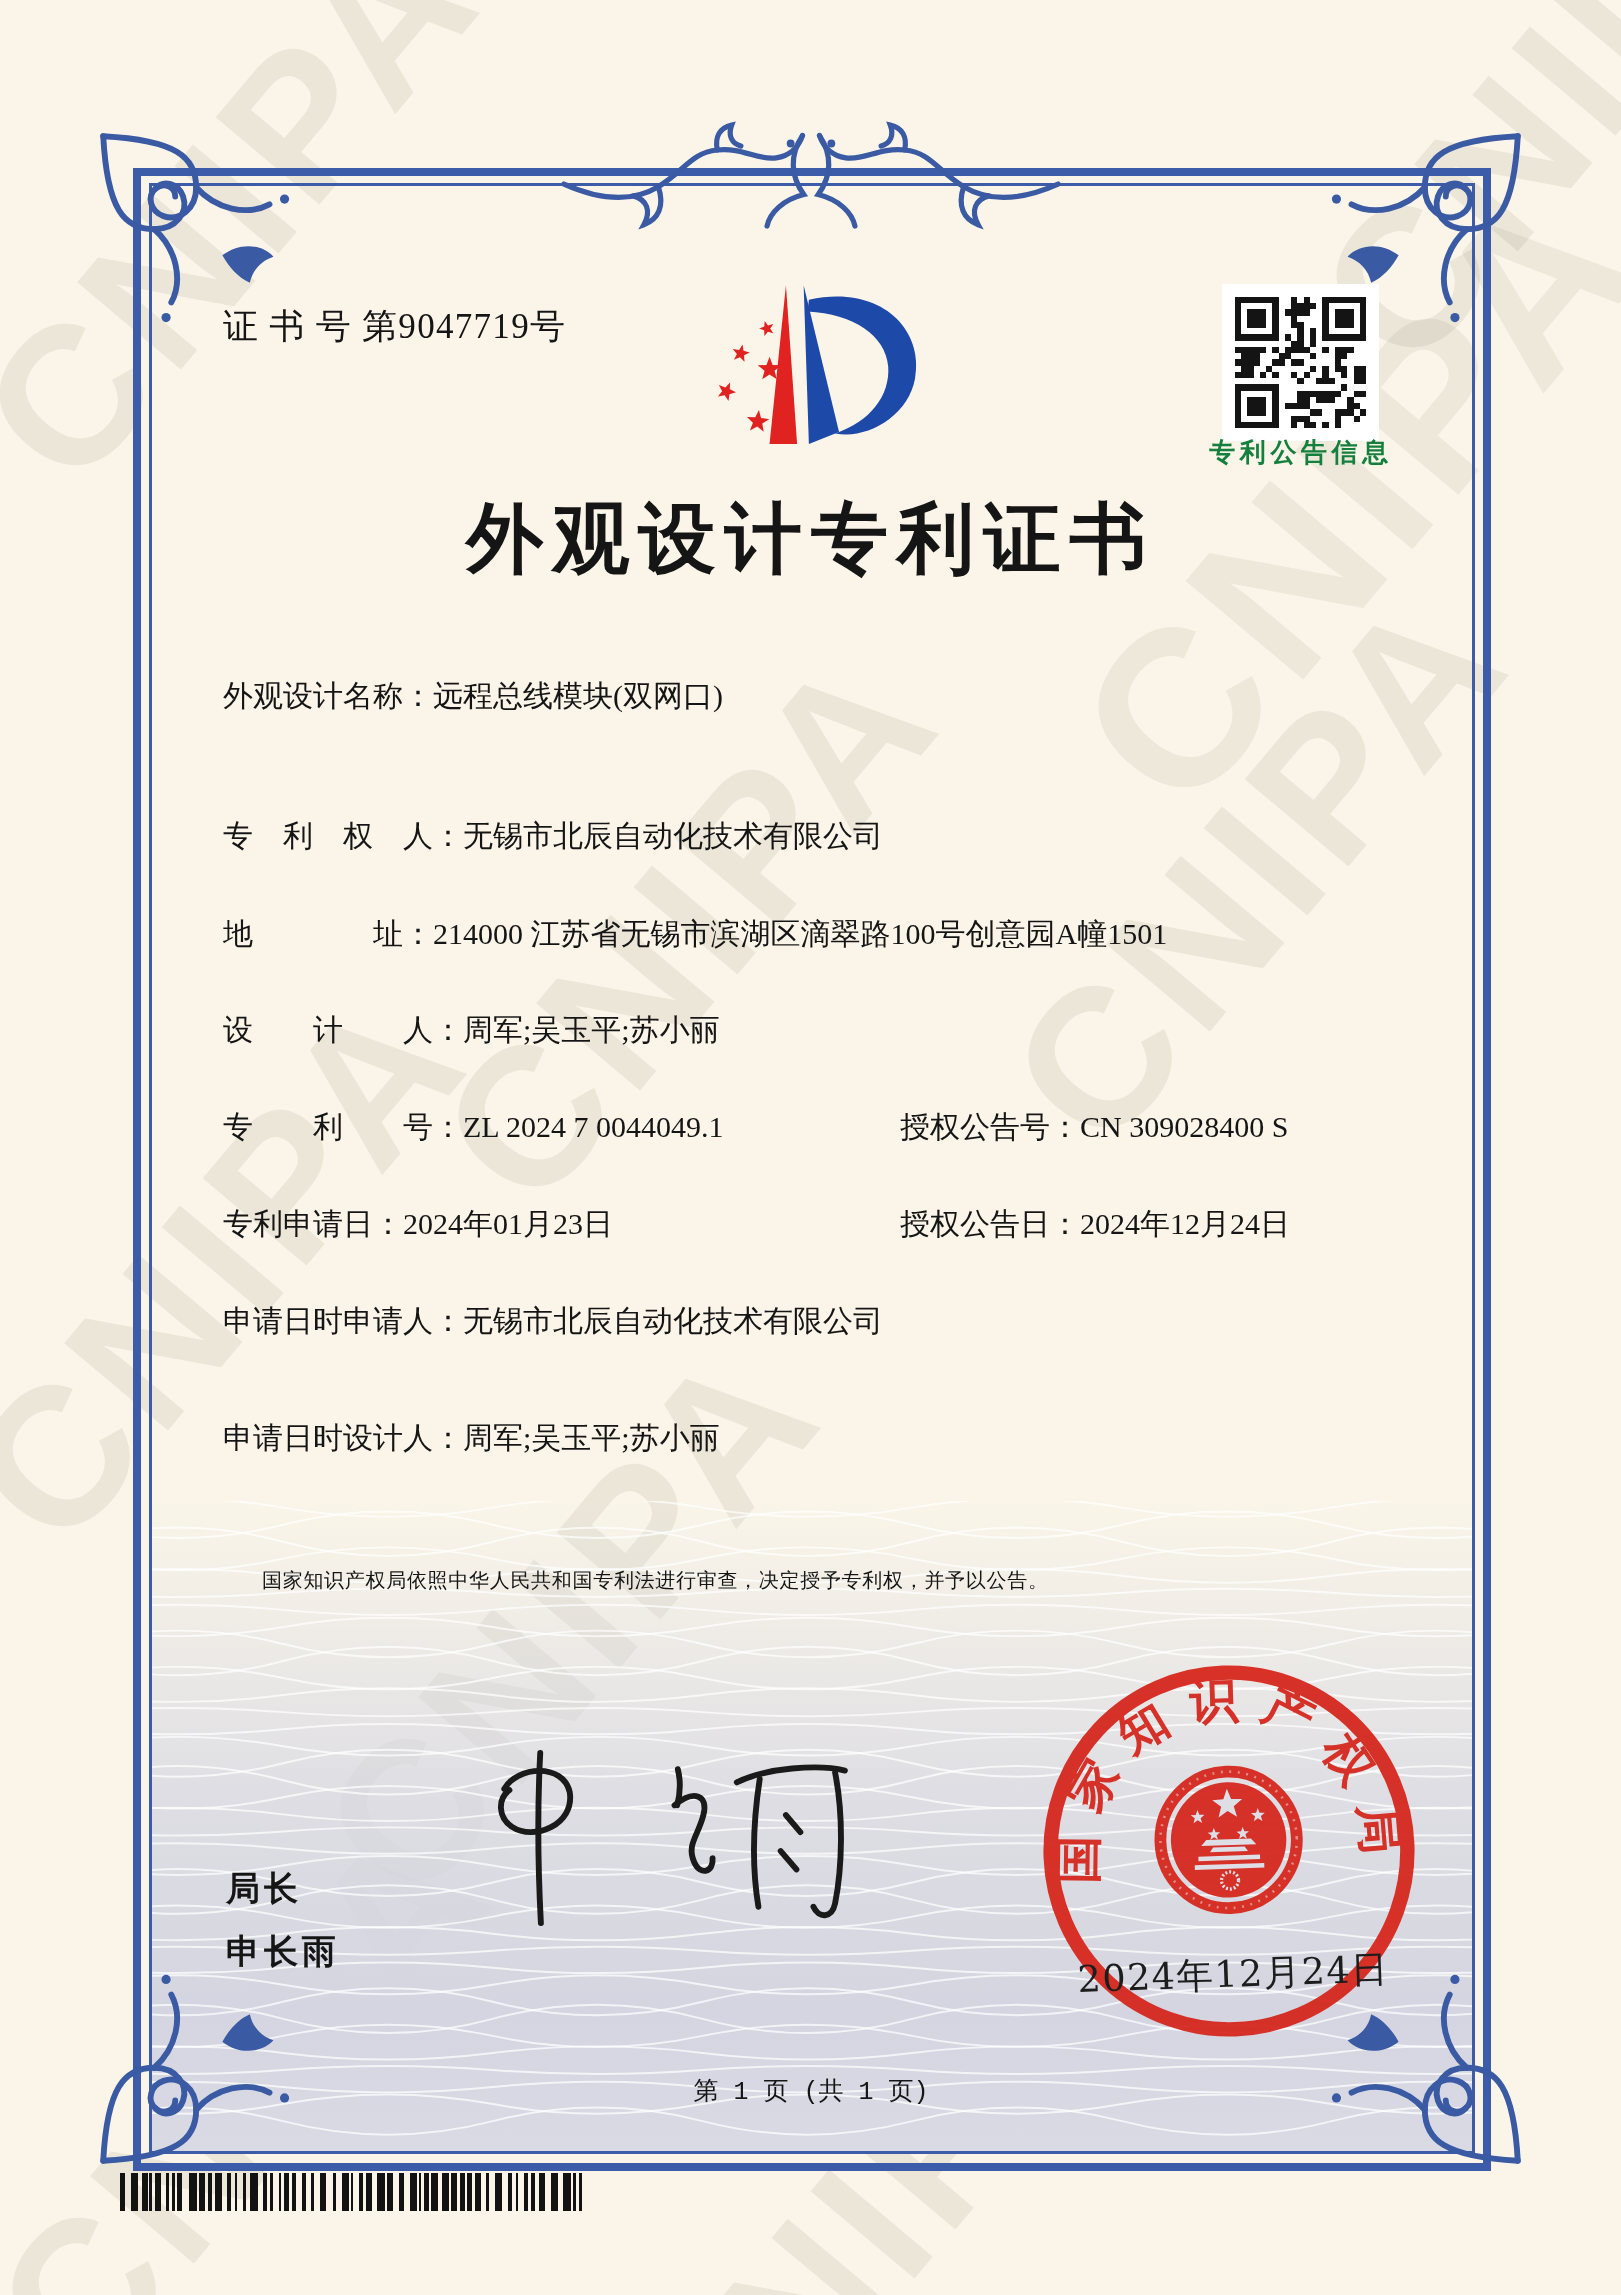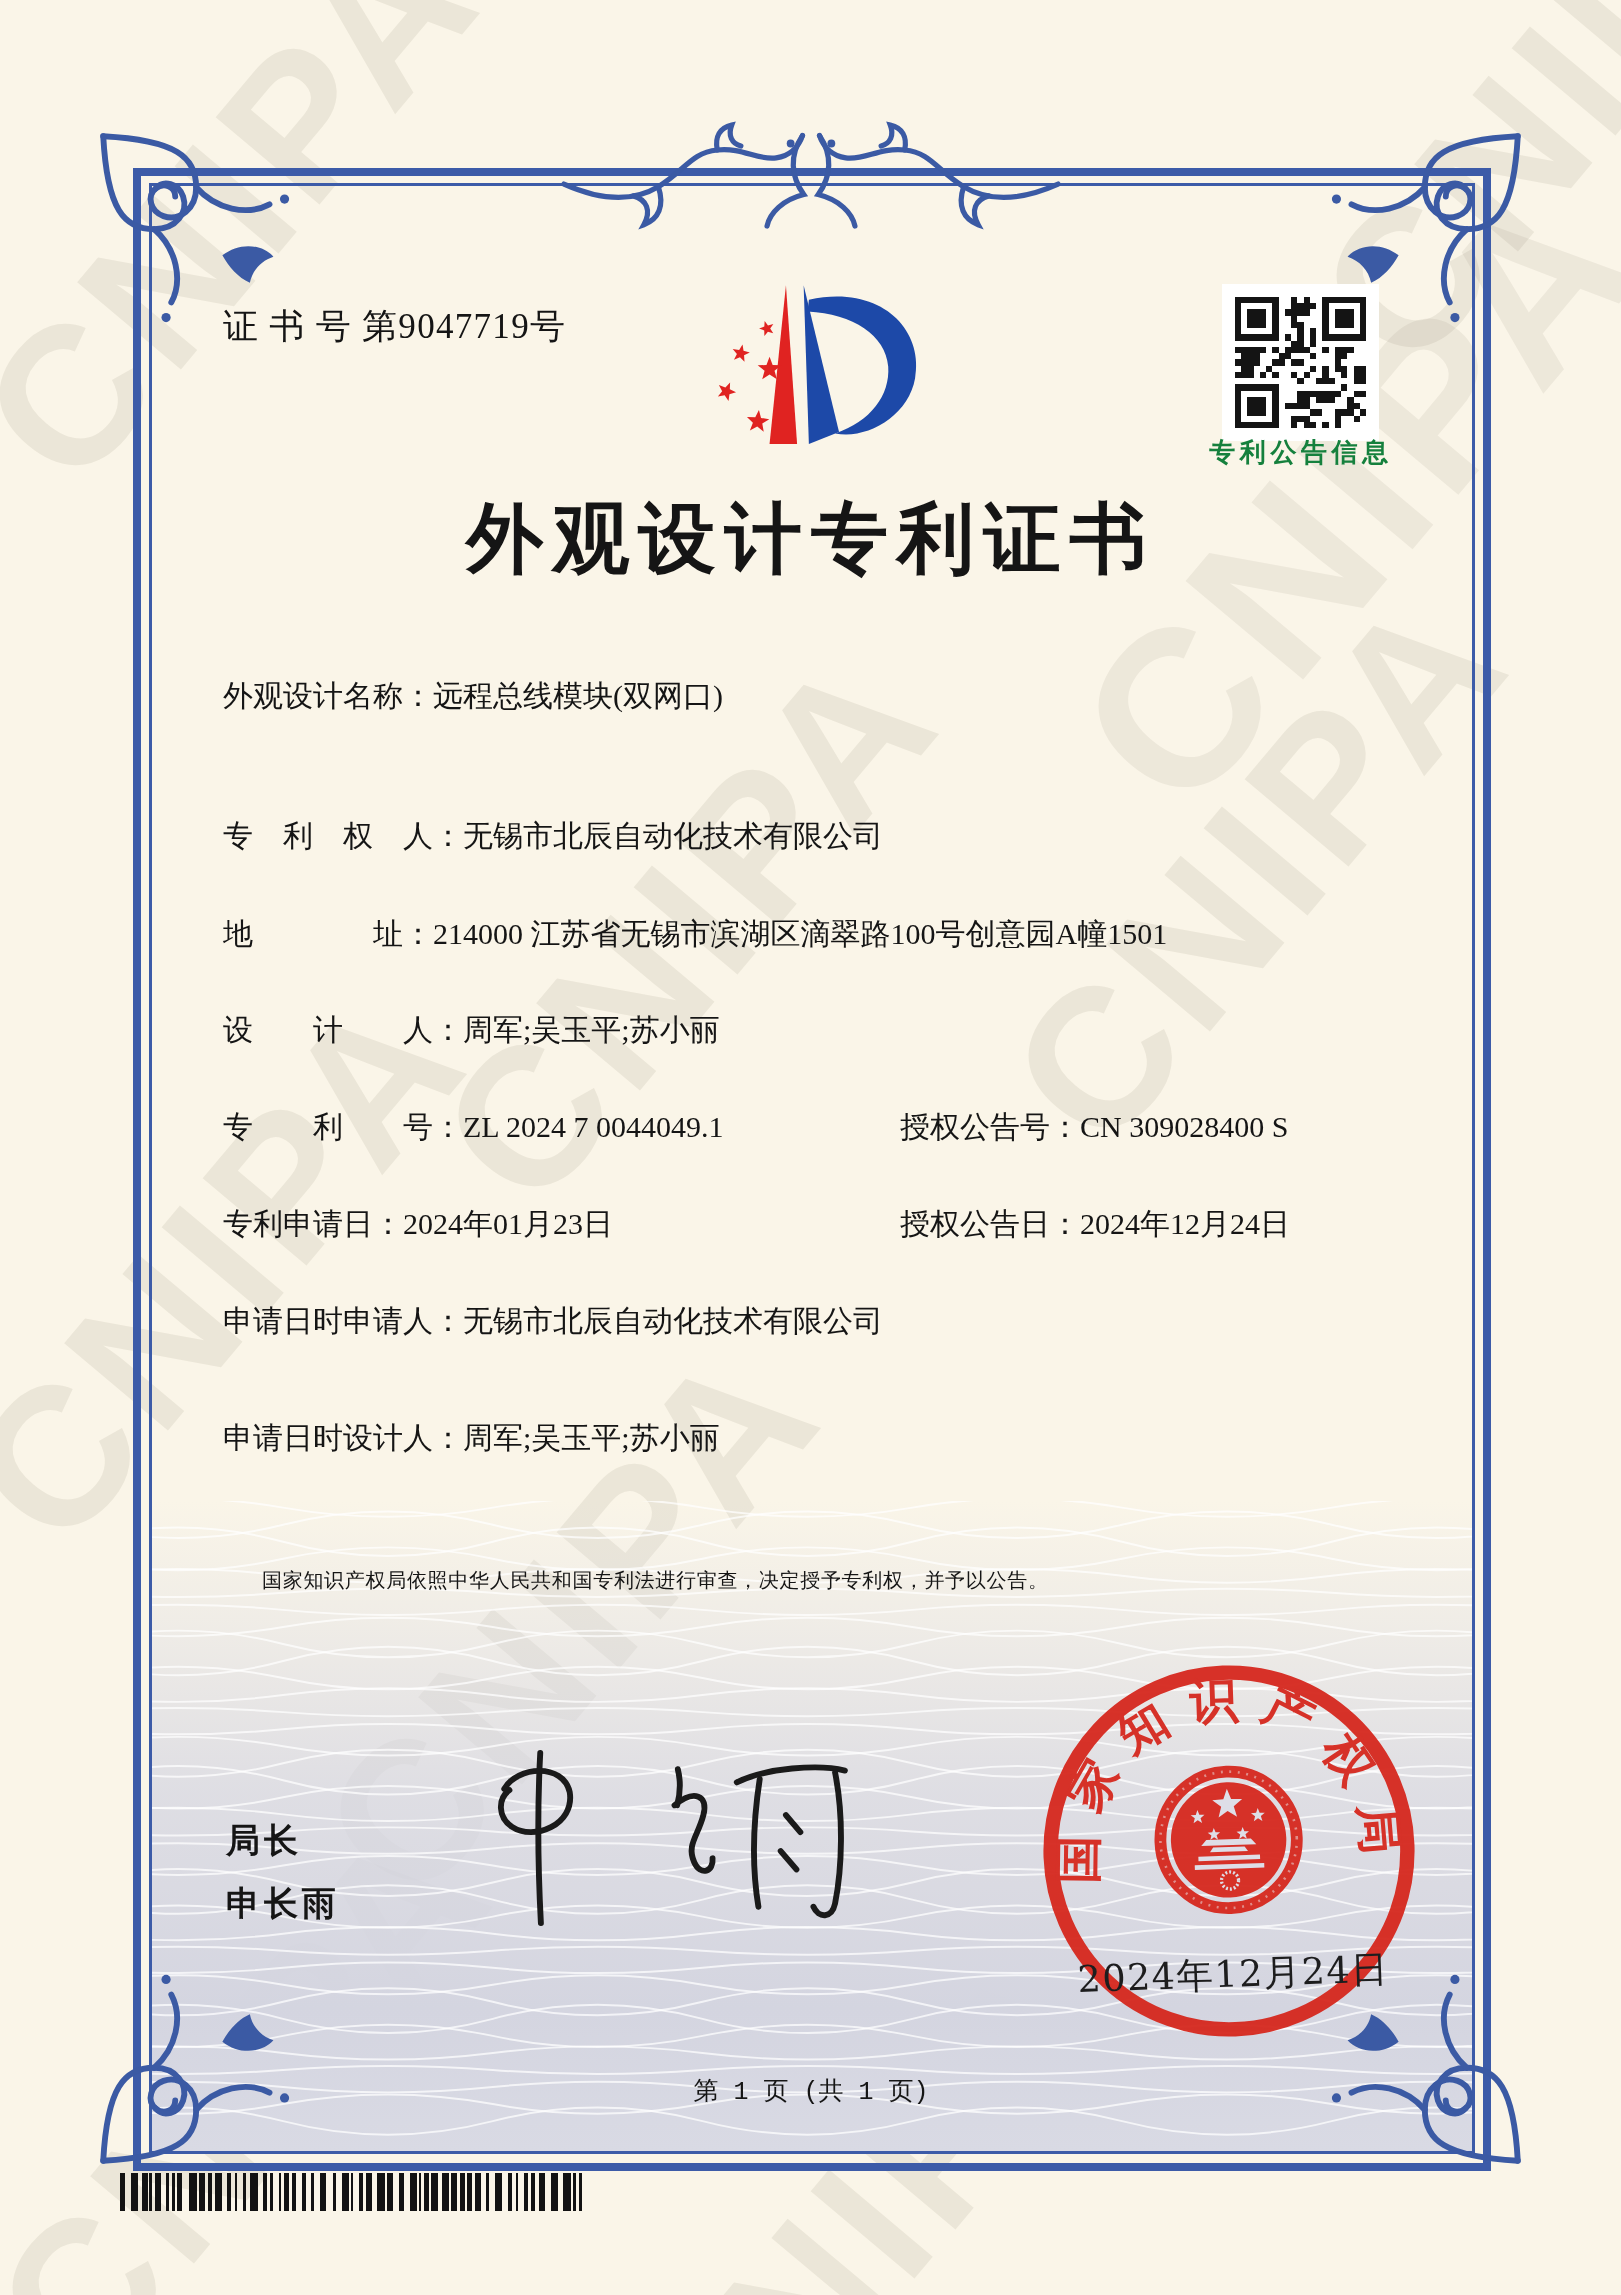--- a/index.html
+++ b/index.html
@@ -41,21 +41,21 @@
   .row.rcol{left:900px;}
   .r-name{top:676px;} .r-patentee{top:816px;} .r-address{top:914px;} .r-designer{top:1010px;}
   .r-patno{top:1107px;} .r-grantno{top:1107px;} .r-appdate{top:1204px;} .r-grantdate{top:1204px;}
   .r-applicant{top:1301px;} .r-designer2{top:1394px;margin-top:24px;}
   
   .body-line{position:absolute;font-size:20px;font-family:"DejaVu Serif",serif;
       letter-spacing:0.7px;white-space:nowrap;z-index:5;}
   .b1{left:262px;top:1567px;} .b2{left:204px;top:1621px;}
   
   .sig-label{position:absolute;left:226px;font-size:34px;font-weight:700;
-      font-family:"Liberation Sans",sans-serif;letter-spacing:3.9px;z-index:5;}
+      font-family:"Liberation Sans",sans-serif;letter-spacing:3.9px;z-index:5;margin-top:48px;}
   .sl1{top:1818px;} .sl2{top:1881px;}
   .sig-svg{position:absolute;left:478px;top:1743px;z-index:5;}
   
   .seal{position:absolute;left:1029px;top:1651px;z-index:6;opacity:.95;transform:rotate(-2deg);}
   
   .footer{position:absolute;left:0;top:2074px;width:1622px;text-align:center;font-size:25px;z-index:5;font-family:Liberation Mono, monospace;}
   .barcode{position:absolute;left:120px;top:2173px;z-index:5;}
   svg{display:block;}
 </style>
 </head>

